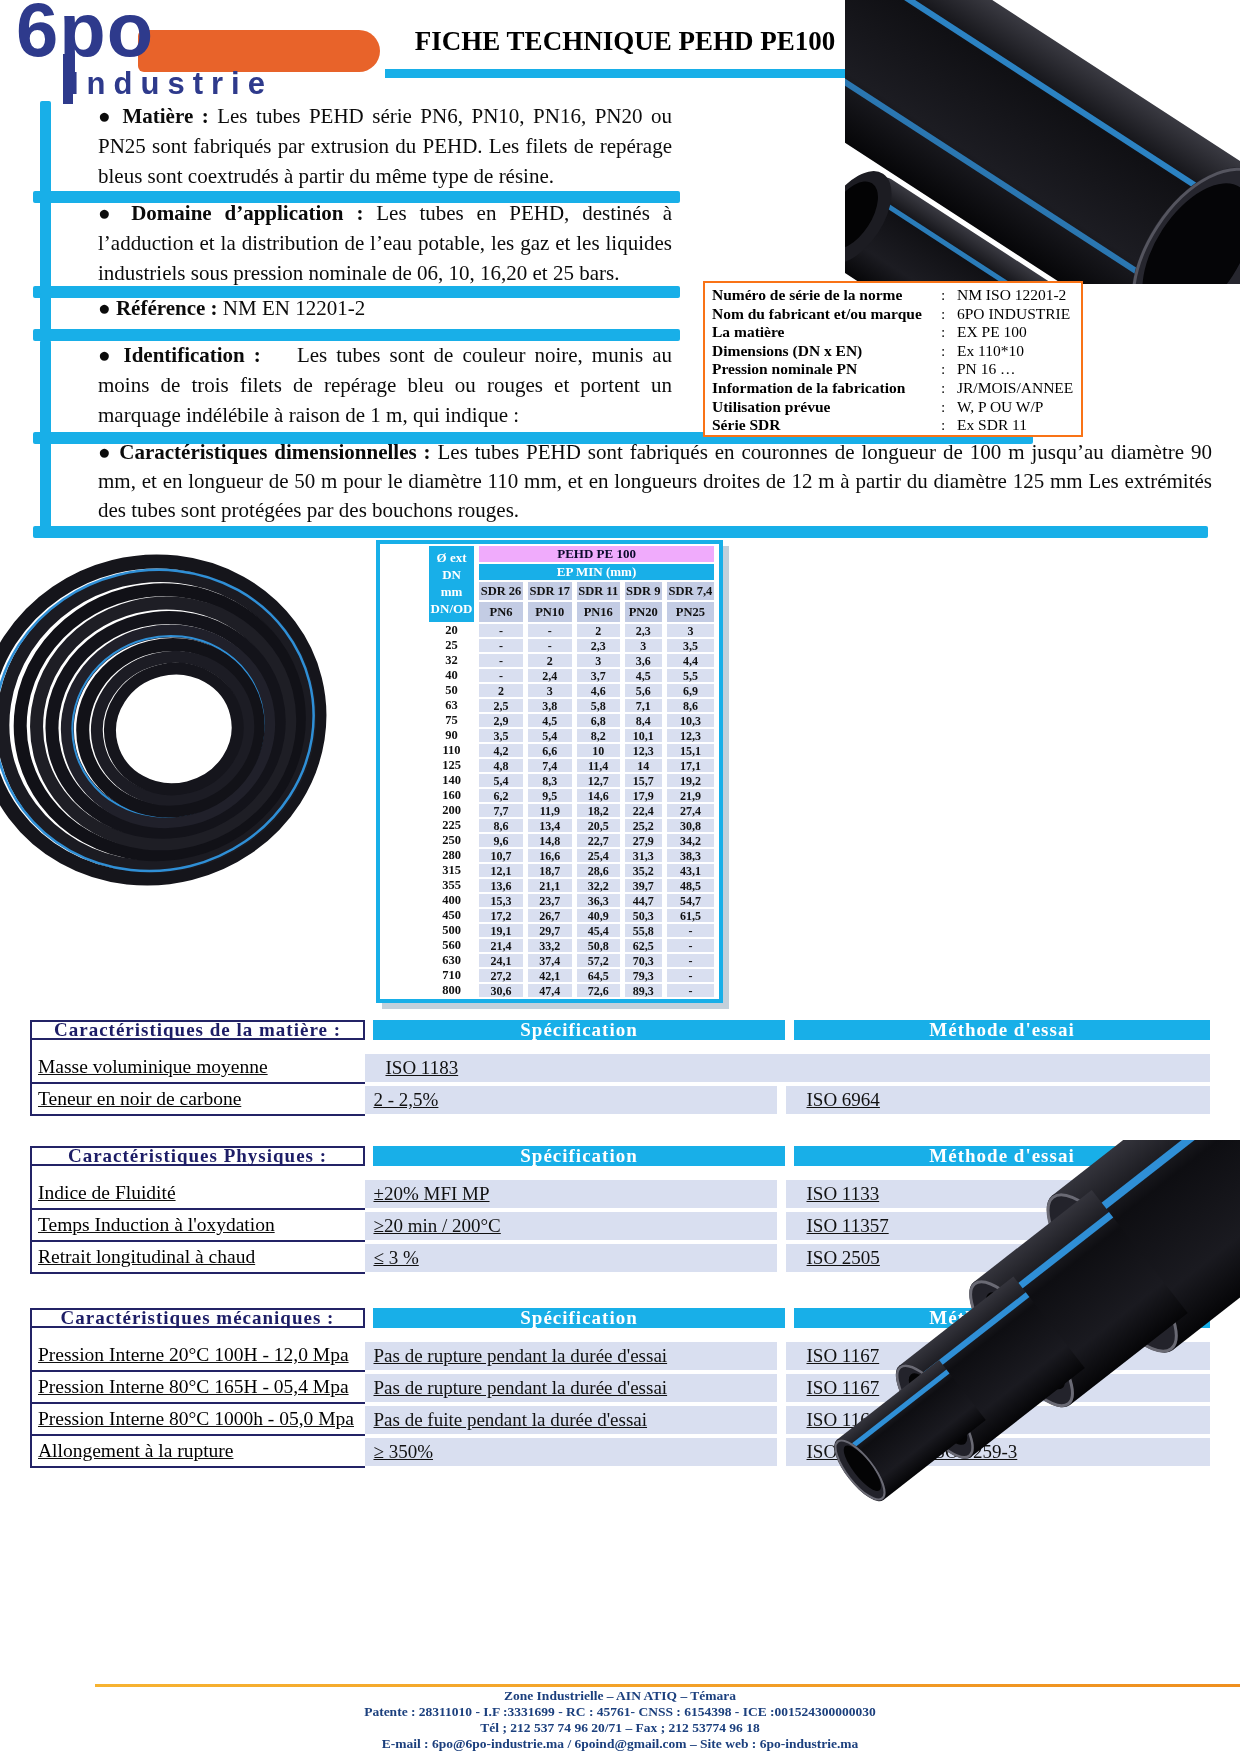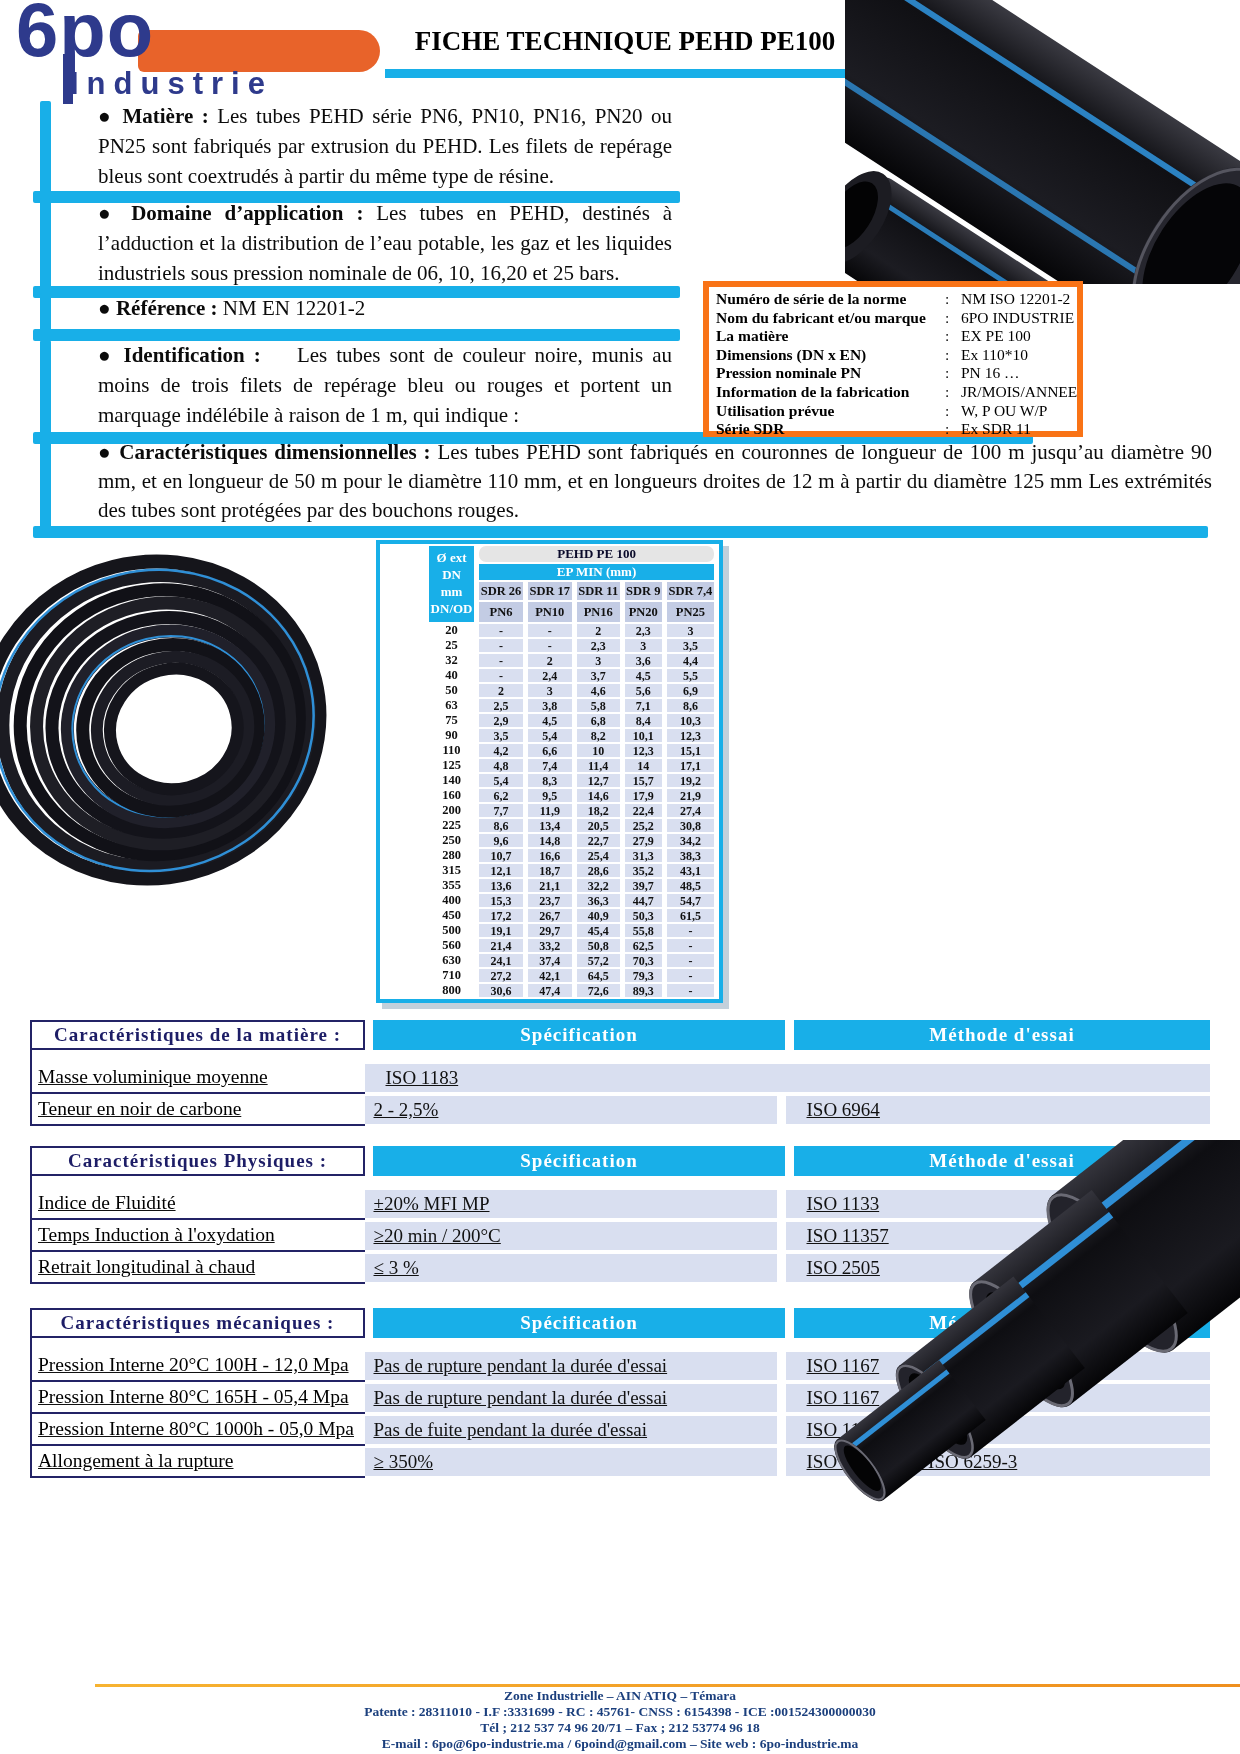--- a/index.html
+++ b/index.html
@@ -23,42 +23,42 @@
 
   
   .sec{position:absolute;}
   .sec .vbar{position:absolute;left:0;top:0;bottom:-2px;width:11px;background:#18afe8;border-radius:2px;}
   .sec .hbar{position:absolute;left:-7px;height:12px;background:#18afe8;border-radius:2px;}
   .sec .txt{margin-left:58px;text-align:justify;font-size:21px;line-height:30px;color:#0b0b0b;}
   .sec .lbl{font-weight:bold;}
 
   
   .info-box{position:absolute;left:703px;top:281px;width:380px;height:156px;
-            border:6px solid #f97316;background:#fff;padding:3px 0 0 7px;box-sizing:border-box;}
+            border:2px solid #f97316;background:#fff;padding:3px 0 0 7px;box-sizing:border-box;}
   .info-row{display:flex;font-size:15.5px;line-height:18.6px;}
   .info-row .l{flex:0 0 229px;font-weight:bold;color:#000;}
   .info-row .c{flex:0 0 16px;}
   .info-row .v{flex:1;color:#000;}
 
   
   .pipe-wrap{position:absolute;left:376px;top:540px;width:347px;border:4px solid #18afe8;
              background:#fff;box-shadow:6px 6px 0 rgba(120,150,175,.45);box-sizing:border-box;}
   table.pipe{border-collapse:separate;border-spacing:5px 2px;width:100%;padding-left:44px;}
   .pipe th,.pipe td{text-align:center;padding:0;font-weight:bold;}
   .pipe .corner{background:#18afe8;color:#fff;font-size:13px;line-height:1.3;vertical-align:middle;}
-  .pipe .t1{background:#e5e5e5;font-size:13px;height:15px;color:#0a0a2a;border-radius:7px;}
+  .pipe .t1{background:#f0abfc;font-size:13px;height:15px;color:#0a0a2a;}
   .pipe .t2{background:#18afe8;color:#fff;font-size:13px;height:15px;}
   .pipe .sdr{background:#c3cce4;font-size:12.5px;height:18px;}
   .pipe .pn{background:#c3cce4;font-size:12.5px;height:20px;}
   .pipe tbody th{background:#fff;font-size:12.5px;height:13px;line-height:1;}
   .pipe tbody td{background:#d9dff0;font-size:12px;height:13px;line-height:1;}
 
   
   .spec-table{position:absolute;left:30px;width:1180px;}
-  .st-header{display:flex;height:30px;}
+  .st-header{display:flex;height:20px;}
   .st-title{width:331px;border:2px solid #232366;display:flex;align-items:center;justify-content:center;
             font-weight:bold;font-size:19px;color:#1d1d66;letter-spacing:1px;margin-right:8px;}
   .st-spec{width:412px;background:#18afe8;color:#fff;display:flex;align-items:center;justify-content:center;
            font-weight:bold;font-size:19px;letter-spacing:1px;margin-right:9px;}
   .st-method{flex:1;background:#18afe8;color:#fff;display:flex;align-items:center;justify-content:center;
              font-weight:bold;font-size:19px;letter-spacing:1px;}
   .st-rows{border-left:2.5px solid #232366;padding-top:12px;text-decoration:underline;}
   .st-row{display:flex;height:32px;}
   .st-label{width:332.5px;border-bottom:2px solid #232366;display:flex;align-items:center;
             padding-left:6px;font-size:19.5px;color:#000;box-sizing:border-box;}

